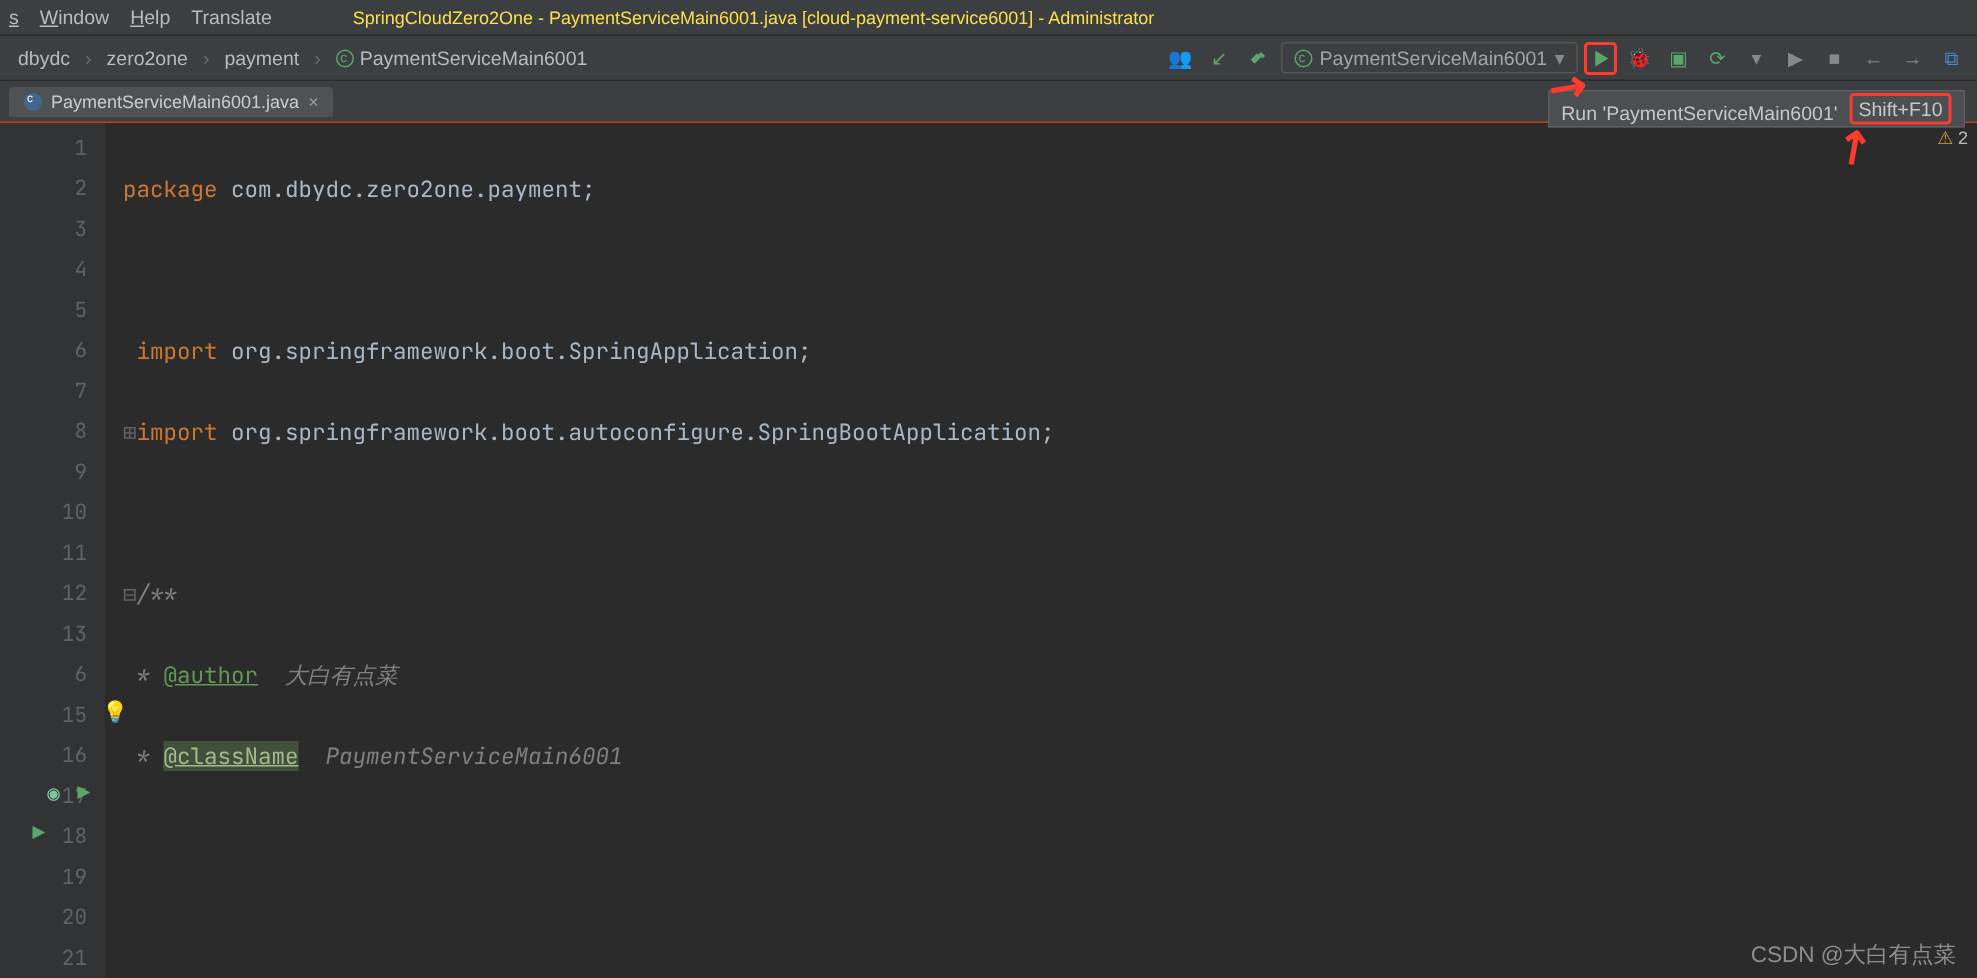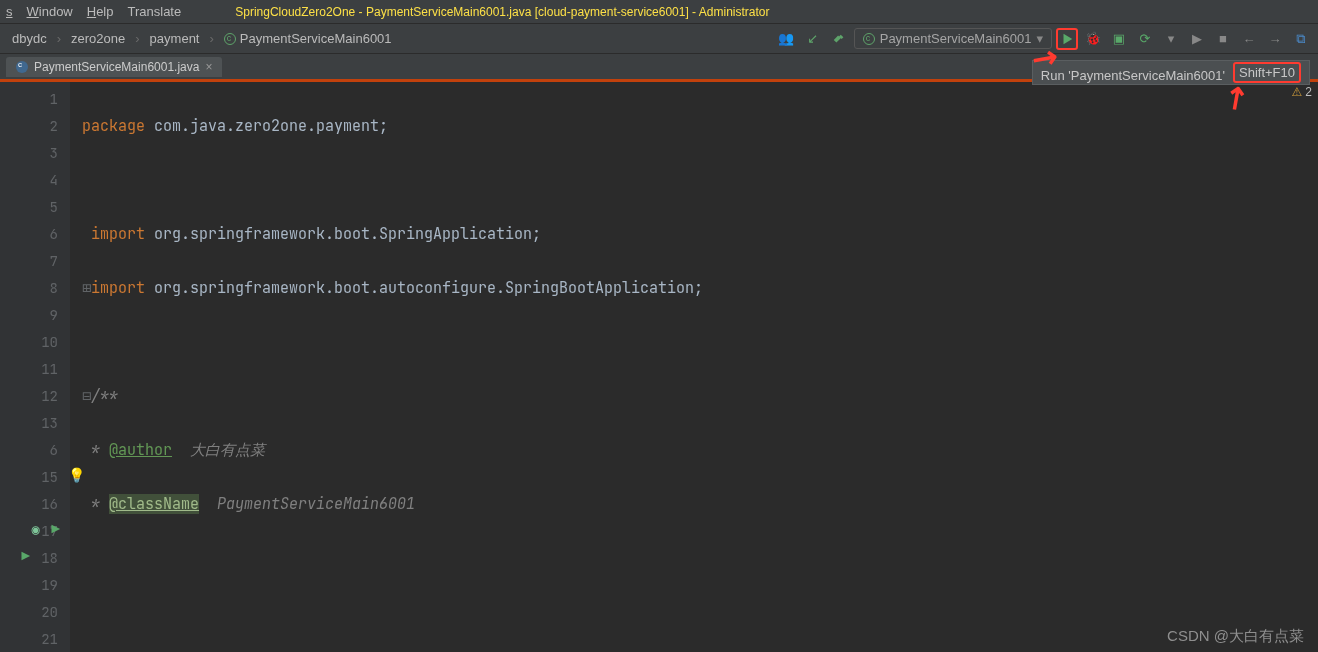--- a/index.html
+++ b/index.html
@@ -42,21 +42,21 @@
   .crumb-sep { color: #6a6a6a; }
   .crumb-icon { display:inline-flex; align-items:center; gap:4px; }
   .c-icon-green { width:12px; height:12px; border-radius:50%; border:1.5px solid #5ea36a; display:inline-block; position:relative; }
   .c-icon-green::after{content:"c"; color:#5ea36a; font-size:9px; position:absolute; left:2px; top:-1px;}
   .run-configs { display: flex; align-items: center; gap: 4px; }
   .rc-btn { width: 22px; height: 22px; display: flex; align-items: center; justify-content: center; cursor: pointer; border-radius:3px;}
   .rc-select { color:#a5a5a5; padding:2px 8px; border:1px solid #555; border-radius:3px; display:flex; align-items:center; gap:5px; cursor:pointer; background:#3c3f41;}
   .play-green svg, .hammer svg {width:14px;height:14px;}
   .highlight-red{ border:2px solid #ff3b30; border-radius:3px;}
   
-  .tab-bar { height:28px; background:#3c3f41; border-bottom:3px solid #c2410c; display:flex; align-items:center; padding-left:6px;}
+  .tab-bar { height:28px; background:#3c3f41; border-bottom:1px solid #c2410c; display:flex; align-items:center; padding-left:6px;}
   .tab { background:#4e5254; color:#ccc; padding:3px 10px; border-radius:3px 3px 0 0; display:flex; align-items:center; gap:6px; font-size:12px; cursor:pointer;}
   .tab .c-icon-blue{ width:12px;height:12px;border-radius:50%; background:#40688f; display:inline-block; position:relative;}
   .tab .c-icon-blue::after{content:"c"; color:#fff; font-size:8px; position:absolute; left:2px; top:-1px;}
   .tab-close{color:#999; cursor:pointer; font-size:12px;}
   
   .editor { display:flex; background:#2b2b2b; height: calc(652px - 24px - 30px - 28px);}
   .gutter { width:70px; background:#313335; color:#606366; font-family:"JetBrains Mono","Consolas",monospace; font-size:14px; text-align:right; padding-right:12px; padding-top:4px; line-height:27px; position:relative;}
   .gutter-icons{position:absolute; left:28px; top:0; width:40px;}
   .gi{position:absolute; width:14px; height:14px;}
   .code { flex:1; font-family:"JetBrains Mono","Consolas",monospace; font-size:15px; padding:4px 0 0 12px; line-height:27px; white-space:pre; position:relative;}
@@ -166,21 +166,21 @@
     <span class="ln">20</span>
     <span class="ln">21</span>
     <div class="gutter-icons">
       <span class="gi" style="top:380px; color:#ffd866;">💡</span>
       <span class="gi" style="top:434px; left:-2px; color:#7ec699;">◉</span>
       <span class="gi" style="top:434px; left:18px; color:#59a869;">▶</span>
       <span class="gi" style="top:461px; left:-12px; color:#59a869;">▶</span>
     </div>
   </div>
   <div class="code">
-<span class="ln"><span class="kw">package </span><span class="pkg">com.java.zero2one.payment</span><span class="pkg">;</span></span>
+<span class="ln"><span class="kw">package </span><span class="pkg">com.dbydc.zero2one.payment</span><span class="pkg">;</span></span>
 <span class="ln"> </span>
 <span class="ln"> <span class="kw">import </span><span class="pkg">org.springframework.boot.SpringApplication</span><span class="pkg">;</span></span>
 <span class="ln"><span class="collapse-marker">⊞</span><span class="kw">import </span><span class="pkg">org.springframework.boot.autoconfigure.</span><span class="id">SpringBootApplication</span><span class="pkg">;</span></span>
 <span class="ln"> </span>
 <span class="ln"><span class="collapse-marker">⊟</span><span class="cmt">/**</span></span>
 <span class="ln"><span class="cmt"> * </span><span class="cmt-tag">@author</span><span class="cmt">  大白有点菜</span></span>
 <span class="ln"><span class="cmt"> * </span><span class="cmt-hi">@className</span><span class="cmt">  PaymentServiceMain6001</span></span>
 
 
 

